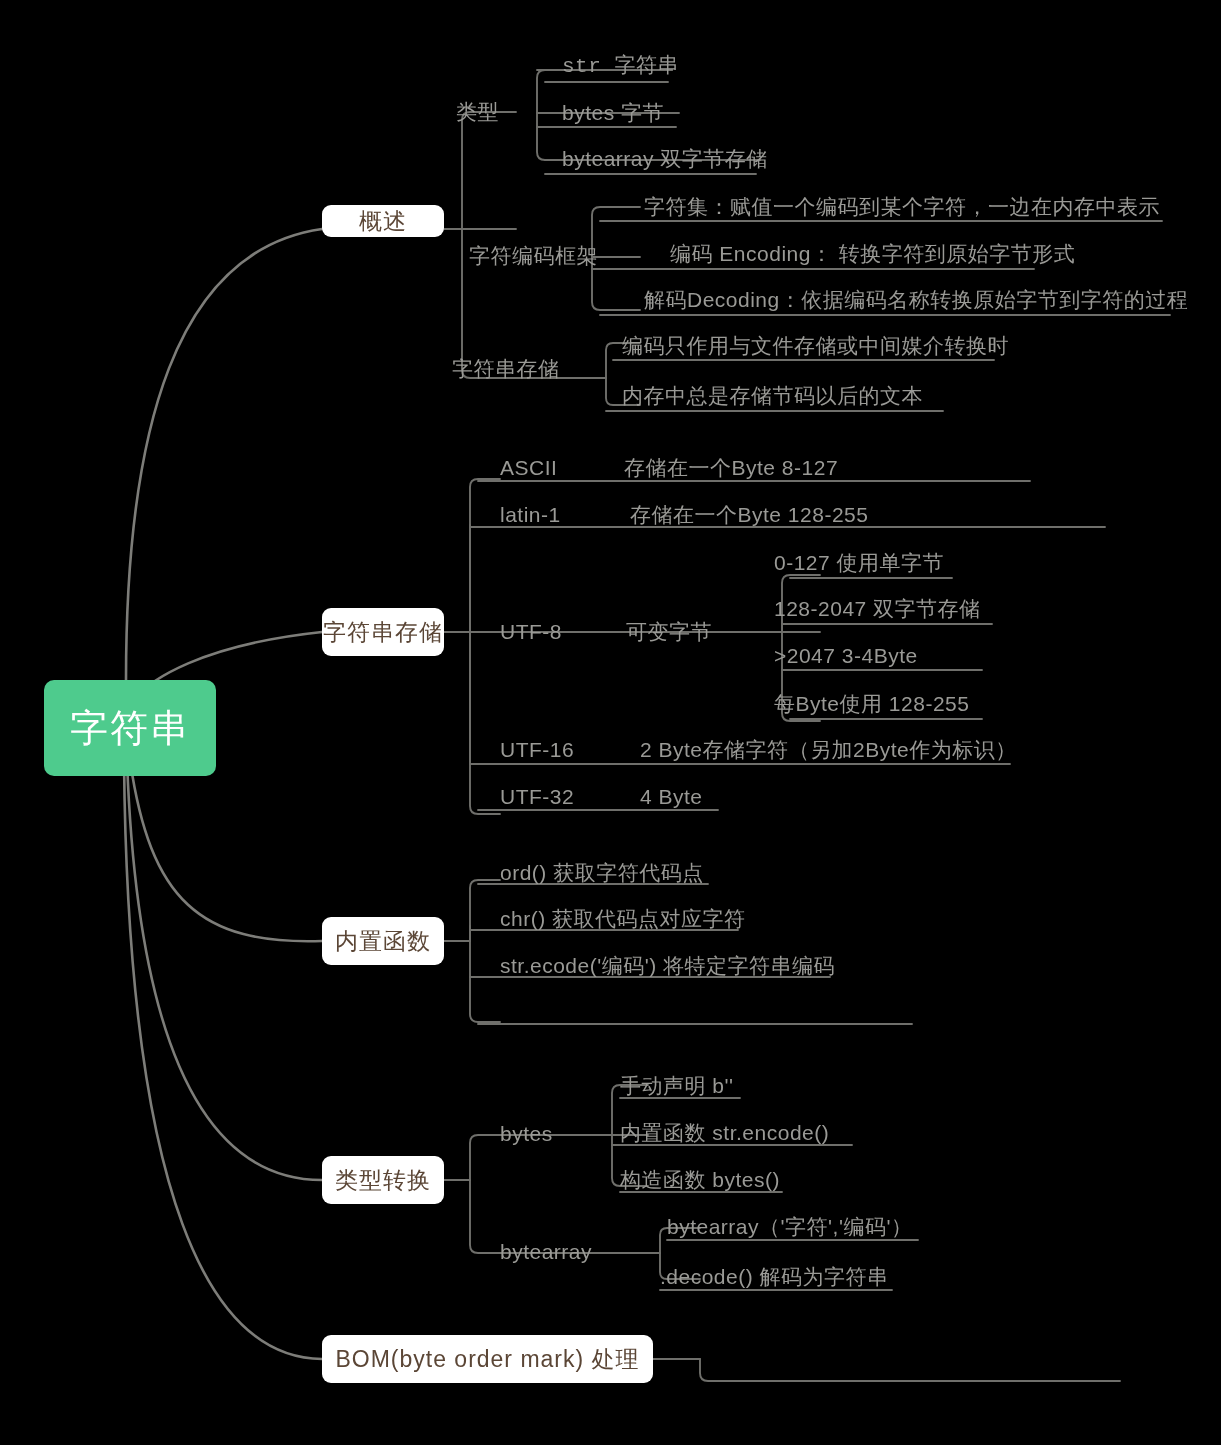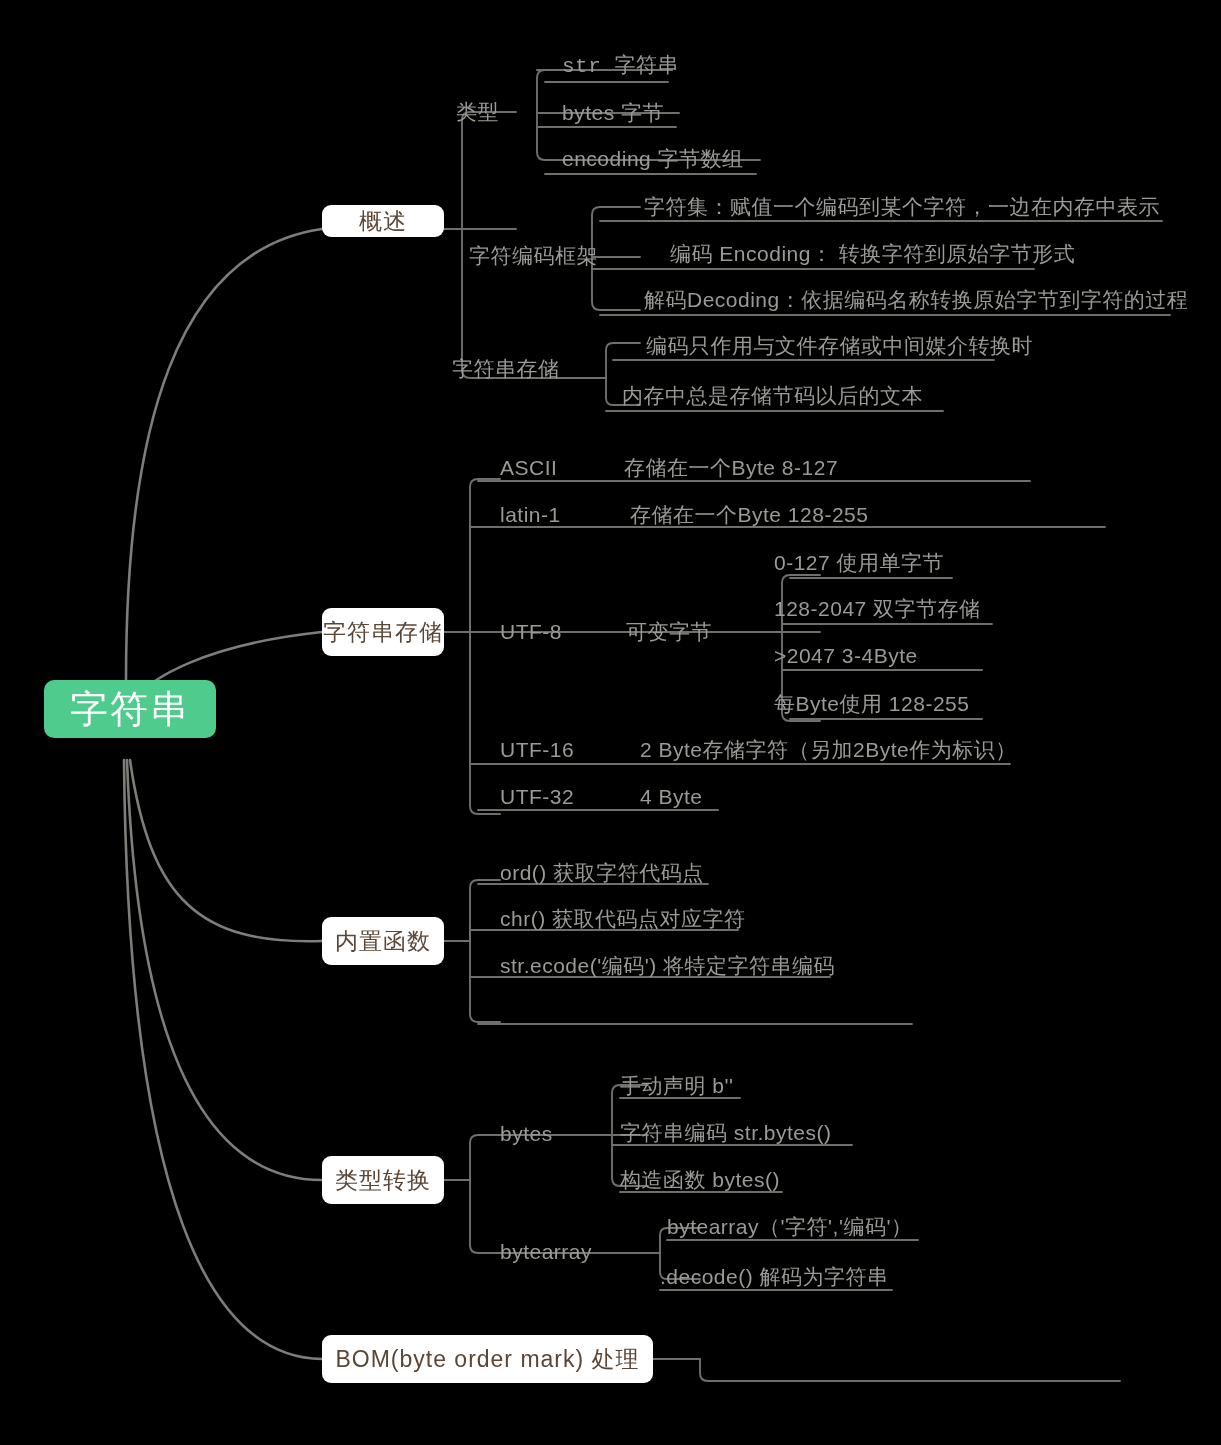--- a/index.html
+++ b/index.html
@@ -3,21 +3,21 @@
 <meta charset="utf-8">
 <style>
   html,body{margin:0;padding:0;background:#000;}
   #stage{position:relative;width:1221px;height:1445px;background:#000;overflow:hidden;
          font-family:"Liberation Sans","DejaVu Sans",sans-serif;}
   svg#wires{position:absolute;left:0;top:0;width:1221px;height:1445px;pointer-events:none;}
   .node{position:absolute;box-sizing:border-box;white-space:nowrap;}
 
   
   .root{background:#4ECB8D;color:#ffffff;border-radius:10px;
-        font-size:38px;line-height:1;padding:10px 26px;letter-spacing:2px;}
+        font-size:38px;line-height:1;padding:29px 26px;letter-spacing:2px;}
 
   
   .branch{background:#ffffff;color:#5B4636;border-radius:9px;
           font-size:23px;line-height:1;padding:13px 17px;letter-spacing:1px;
           display:flex;align-items:center;justify-content:center;}
 
   
   .leaf{color:#9a9a96;font-size:21px;line-height:1;letter-spacing:.5px;}
 </style>
 </head>
@@ -136,29 +136,29 @@
 
   <div class="node branch" style="left:322px;top:917px;width:122px;height:48px;">内置函数</div>
 
   <div class="node branch" style="left:322px;top:1156px;width:122px;height:48px;">类型转换</div>
 
   <div class="node branch" style="left:322px;top:1335px;width:331px;height:48px;">BOM(byte order mark) 处理</div>
 
   <div class="node leaf" style="left:456px;top:101px;">类型</div>
   <div class="node leaf" style="left:562px;top:56px;font-family:Liberation Mono, monospace;">str 字符串</div>
   <div class="node leaf" style="left:562px;top:102px;">bytes 字节</div>
-  <div class="node leaf" style="left:562px;top:148px;">encoding 字节数组</div>
+  <div class="node leaf" style="left:562px;top:148px;">bytearray 双字节存储</div>
 
   <div class="node leaf" style="left:452px;top:245px;margin-left:17px;">字符编码框架</div>
   <div class="node leaf" style="left:644px;top:196px;">字符集：赋值一个编码到某个字符，一边在内存中表示</div>
   <div class="node leaf" style="left:644px;top:289px;">解码Decoding：依据编码名称转换原始字节到字符的过程</div>
   <div class="node leaf" style="left:670px;top:243px;">编码 Encoding： 转换字符到原始字节形式</div>
 
   <div class="node leaf" style="left:452px;top:358px;">字符串存储</div>
-  <div class="node leaf" style="left:622px;top:335px;margin-left:24px;">编码只作用与文件存储或中间媒介转换时</div>
+  <div class="node leaf" style="left:622px;top:335px;">编码只作用与文件存储或中间媒介转换时</div>
   <div class="node leaf" style="left:622px;top:385px;">内存中总是存储节码以后的文本</div>
 
   <div class="node leaf" style="left:500px;top:457px;">ASCII</div>
   <div class="node leaf" style="left:624px;top:457px;">存储在一个Byte 8-127</div>
 
   <div class="node leaf" style="left:500px;top:504px;">latin-1</div>
   <div class="node leaf" style="left:630px;top:504px;">存储在一个Byte 128-255</div>
 
   <div class="node leaf" style="left:500px;top:621px;">UTF-8</div>
   <div class="node leaf" style="left:626px;top:621px;">可变字节</div>
@@ -172,21 +172,21 @@
 
   <div class="node leaf" style="left:500px;top:786px;">UTF-32</div>
   <div class="node leaf" style="left:640px;top:786px;">4 Byte</div>
 
   <div class="node leaf" style="left:500px;top:862px;">ord() 获取字符代码点</div>
   <div class="node leaf" style="left:500px;top:908px;">chr() 获取代码点对应字符</div>
   <div class="node leaf" style="left:500px;top:955px;">str.ecode('编码') 将特定字符串编码</div>
 
   <div class="node leaf" style="left:500px;top:1123px;">bytes</div>
   <div class="node leaf" style="left:620px;top:1075px;">手动声明 b''</div>
-  <div class="node leaf" style="left:620px;top:1122px;">字符串编码 str.bytes()</div>
+  <div class="node leaf" style="left:620px;top:1122px;">内置函数 str.encode()</div>
   <div class="node leaf" style="left:620px;top:1169px;">构造函数 bytes()</div>
 
   <div class="node leaf" style="left:500px;top:1241px;">bytearray</div>
   <div class="node leaf" style="left:667px;top:1216px;">bytearray（'字符','编码'）</div>
   <div class="node leaf" style="left:660px;top:1266px;">.decode() 解码为字符串</div>
 
 
 </div>
 
 </body></html>

